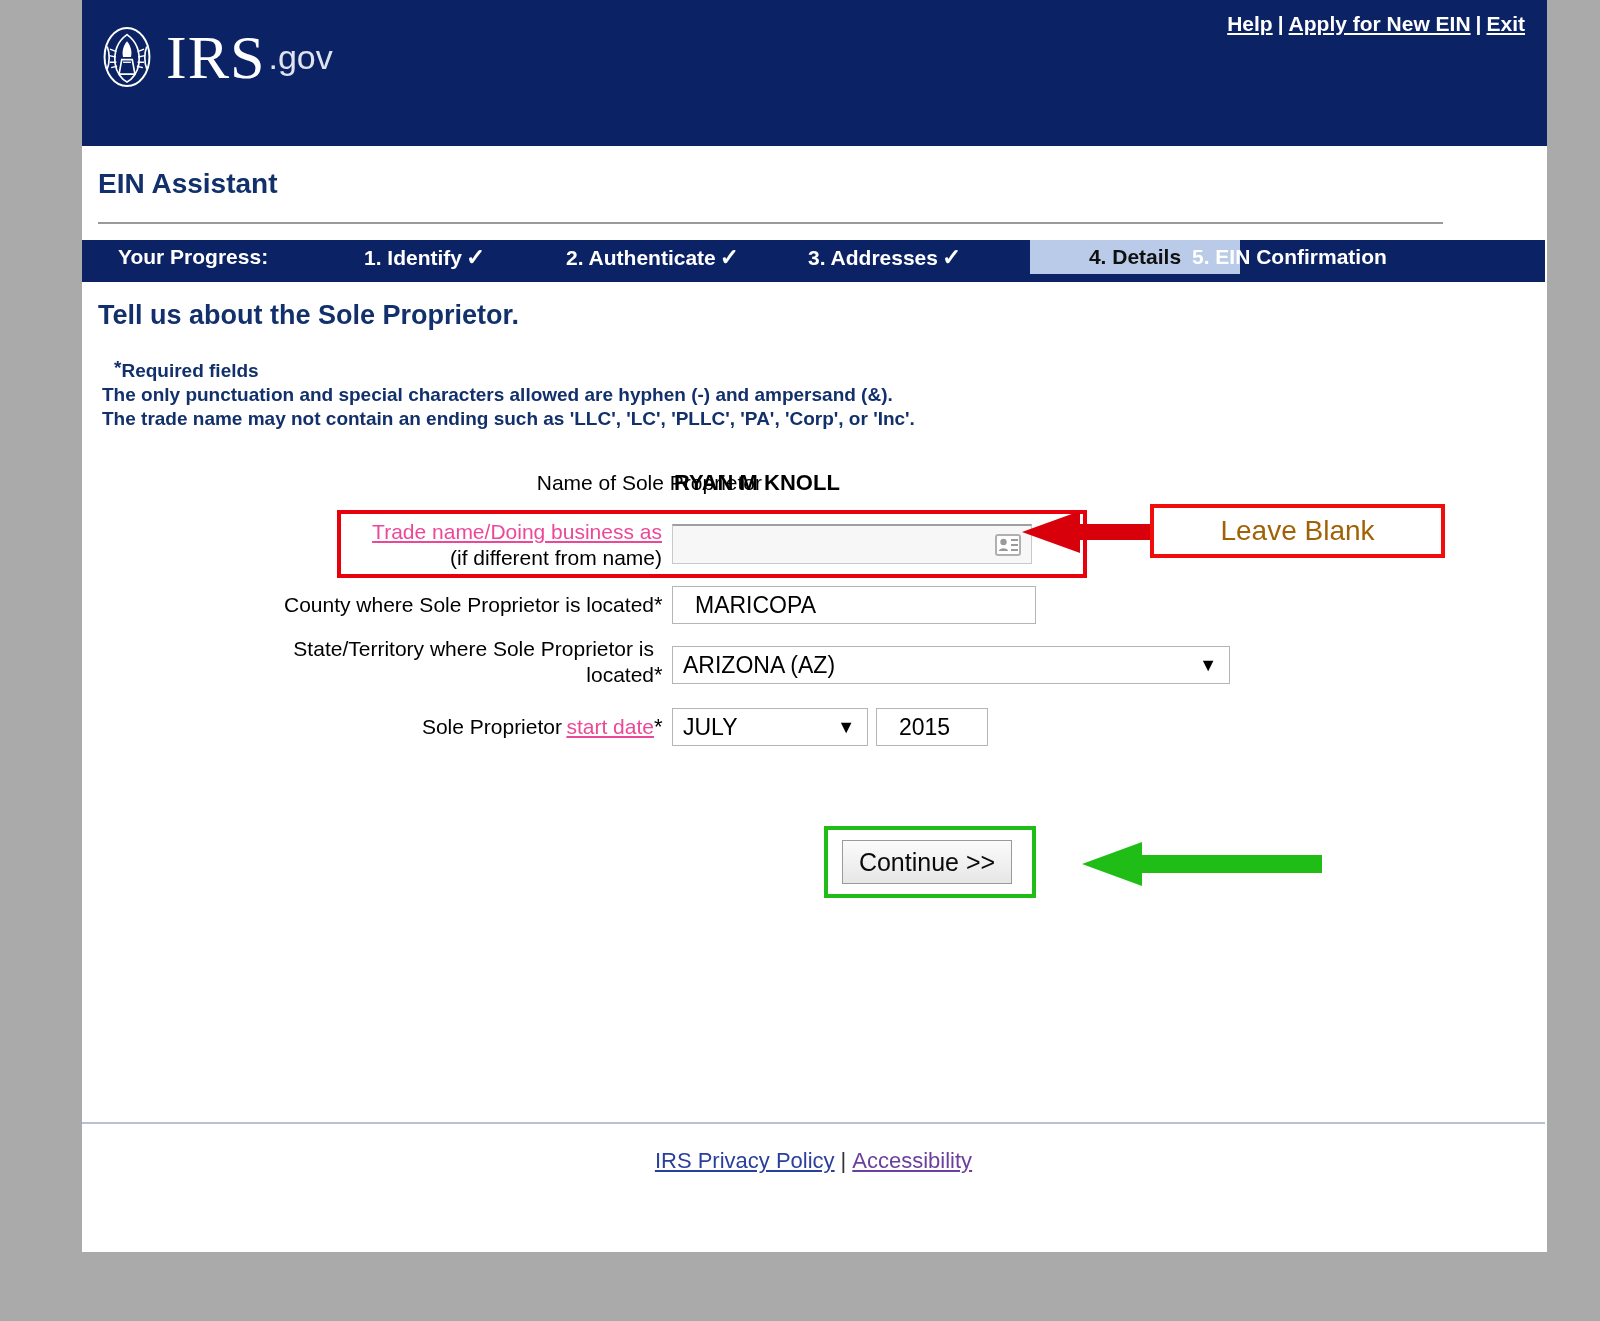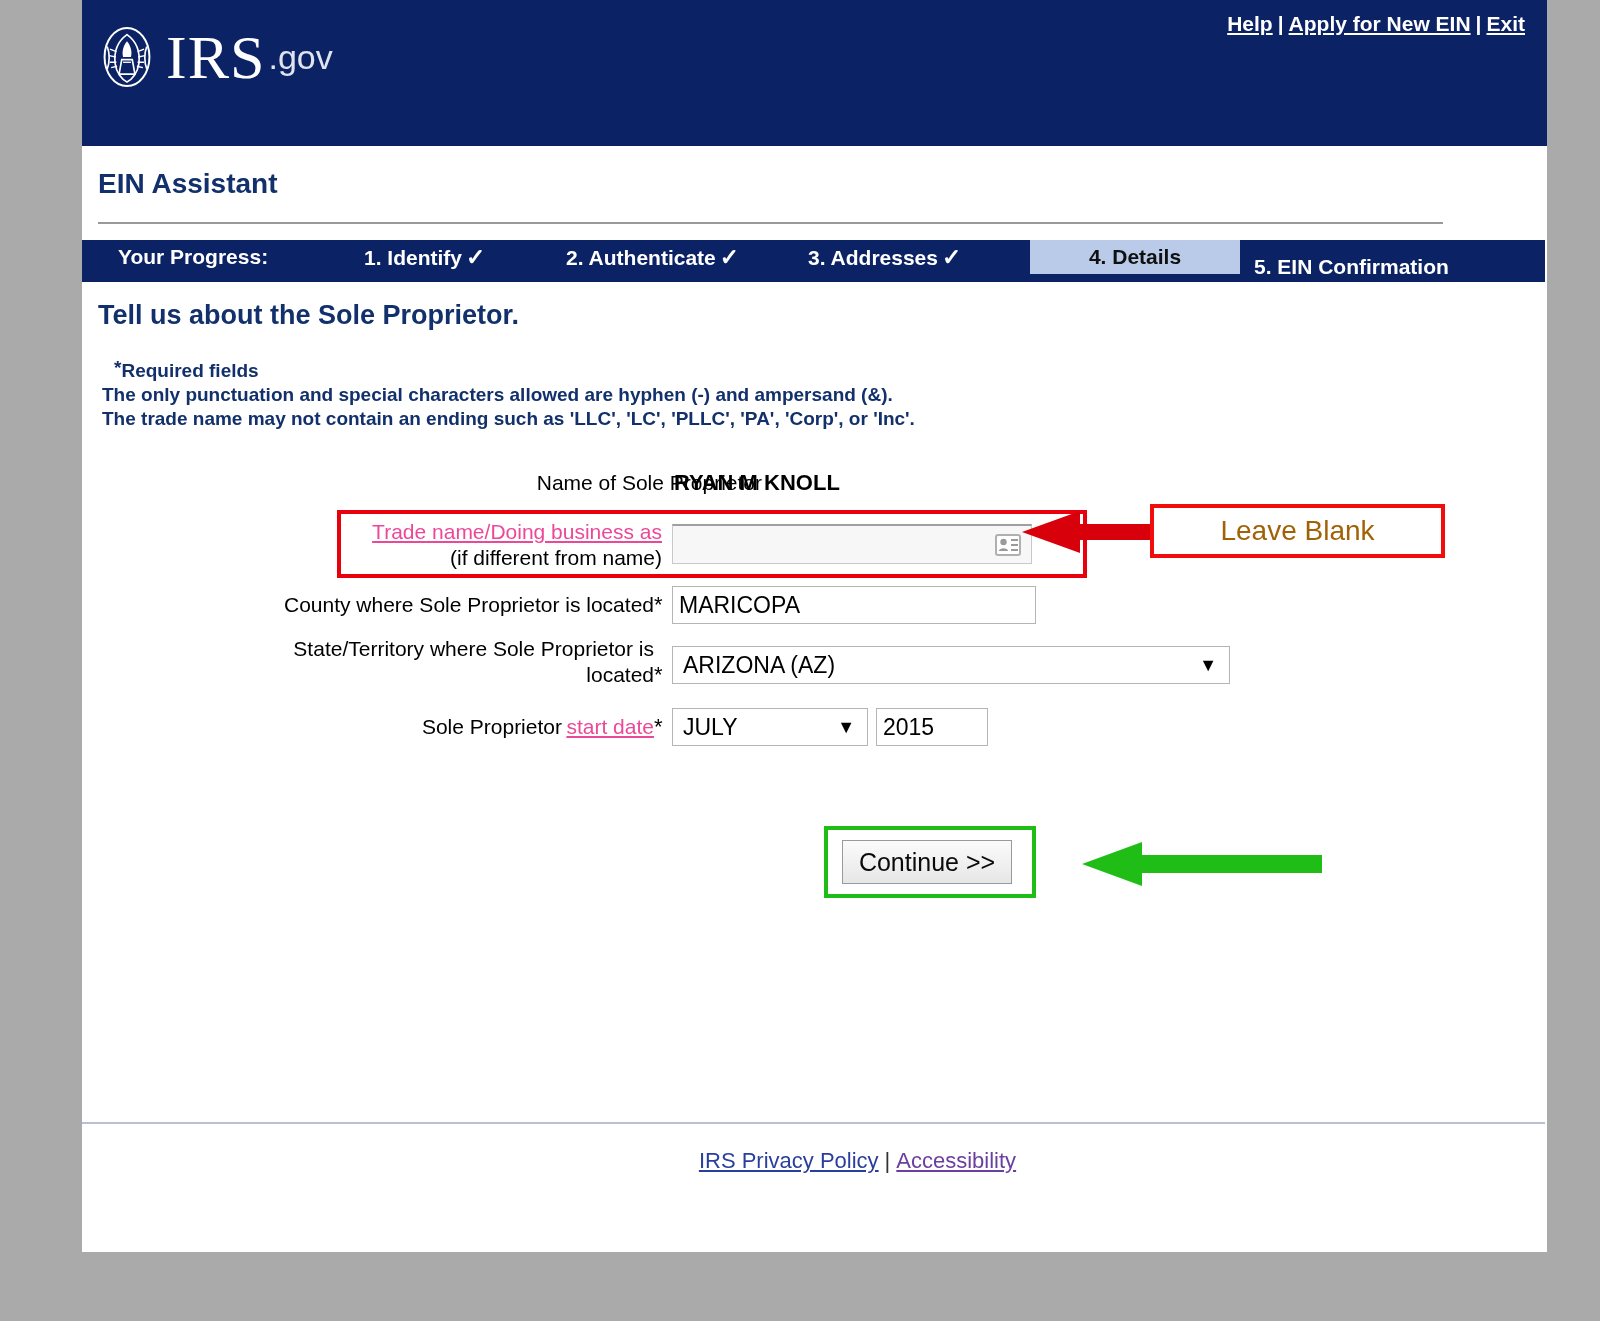--- a/index.html
+++ b/index.html
@@ -186,21 +186,21 @@
     text-decoration: underline;
   }
 
   .txtbox {
     box-sizing: border-box;
     border: 1px solid #b5b5b5;
     background: #ffffff;
     font-family: "Liberation Sans", sans-serif;
     font-size: 23px;
     color: #000000;
-    padding: 2px 6px;
+    padding: 2px 22px;
     outline: none;
   }
   .selbox {
     box-sizing: border-box;
     border: 1px solid #b5b5b5;
     background: #ffffff;
     font-size: 23px;
     color: #000000;
     position: relative;
     display: flex;
@@ -291,21 +291,20 @@
     height: 2px;
     background: #b8c0d4;
   }
   #footer-links {
     position: absolute;
     left: 0px;
     top: 1148px;
     width: 1463px;
     text-align: center;
     font-size: 22px;
-    padding-left: 44px;
   }
   #footer-links a.priv { color: #2a3f9d; text-decoration: underline; }
   #footer-links a.acc  { color: #6b3f9e; text-decoration: underline; }
   #footer-links .sep { color: #333333; padding: 0 6px; }
 </style>
 </head>
 <body>
 
 <div id="page">
 
@@ -345,21 +344,21 @@
     <div class="prog-item" style="left:484px;">
       <span>2. Authenticate</span><span class="check">✓</span>
     </div>
 
     <div class="prog-item" style="left:726px;">
       <span>3. Addresses</span><span class="check">✓</span>
     </div>
 
     <div class="prog-item current" style="left:948px; width:210px;">4. Details</div>
 
-    <div class="prog-item" style="left:1172px;margin-top:10px;">5. EIN Confirmation</div>
+    <div class="prog-item" style="left:1110px;">5. EIN Confirmation</div>
   </div>
 
   <div id="content">
 
     <div id="notes">
       <div class="req-line"><span class="star">*</span><span>Required fields</span></div>
       <div>The only punctuation and special characters allowed are hyphen (-) and ampersand (&amp;).</div>
       <div>The trade name may not contain an ending such as 'LLC', 'LC', 'PLLC', 'PA', 'Corp', or 'Inc'.</div>
     </div>
 

